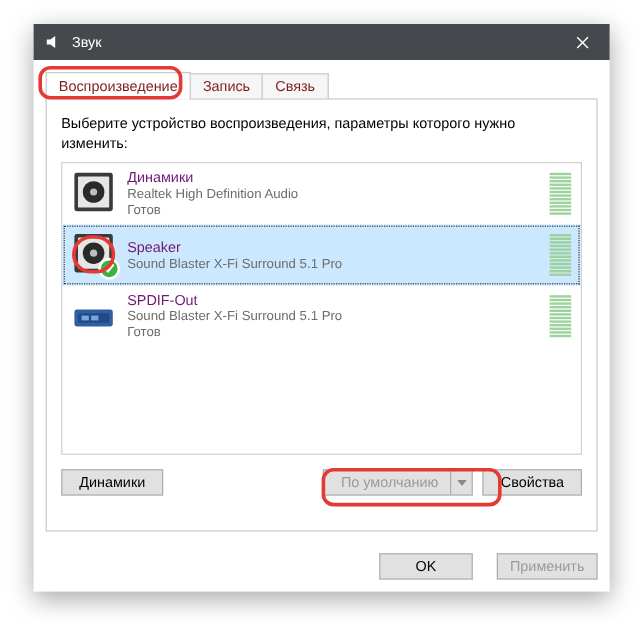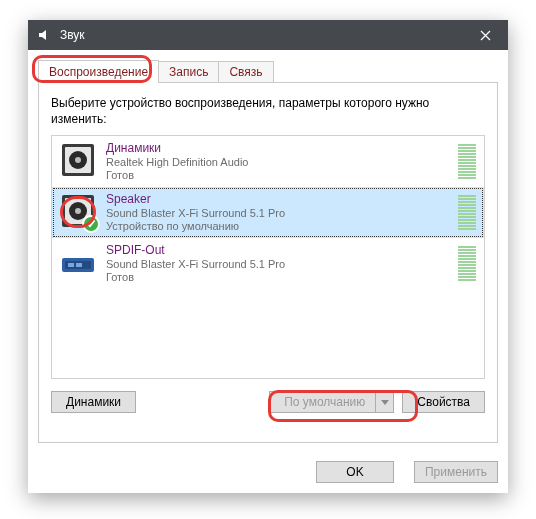--- a/index.html
+++ b/index.html
@@ -250,21 +250,20 @@
               </svg>
               <div class="badge-check">
                 <svg width="10" height="10" viewBox="0 0 10 10">
                     <path d="M2 5l2 2 4-5" stroke="#fff" stroke-width="2" fill="none" stroke-linecap="round"></path>
                   </svg>
               </div>
             </div>
             <div class="texts">
               <div class="line1">Speaker</div>
               <div class="line2">Sound Blaster X-Fi Surround 5.1 Pro</div>
-              <div class="line3">Устройство по умолчанию</div>
             </div>
             <div class="levels">
               <span></span>
                 <span></span>
                 <span></span>
                 <span></span>
                 <span></span>
                 <span></span>
                 <span></span>
                 <span></span>

